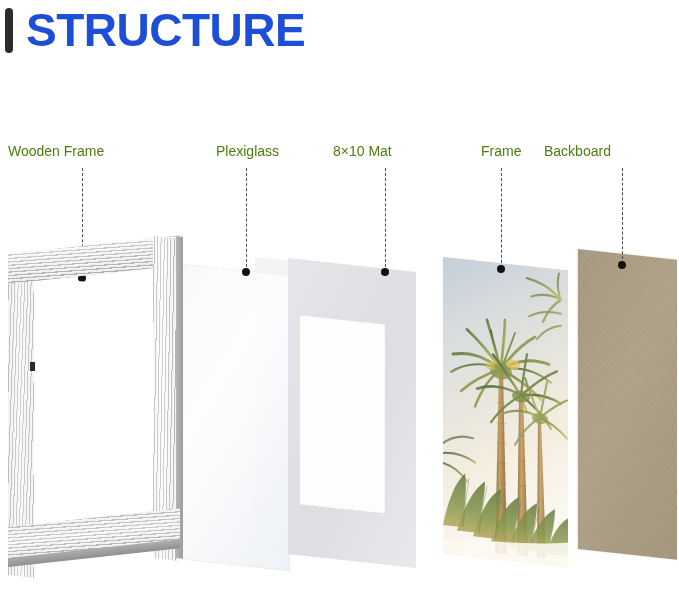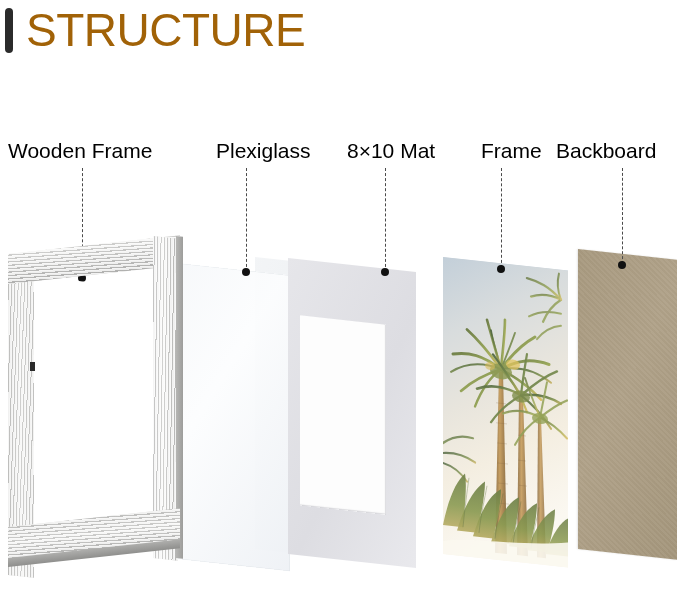--- a/index.html
+++ b/index.html
@@ -31,32 +31,32 @@
     width: 8px;
     height: 45px;
     background: #2b2b2b;
     border-radius: 4px;
   }
   #page-title {
     position: absolute;
     left: 26px;
     top: 2px;
     font-size: 46px;
-    font-weight: normal;
+    font-weight: bold;
     letter-spacing: -0.5px;
-    color: #a16207;
+    color: #1d4ed8;
     line-height: 56px;
     white-space: nowrap;
   }
 
   
   .callout-label {
     position: absolute;
-    font-size: 21px;
-    color: #000000;
+    font-size: 14px;
+    color: #4d7c0f;
     white-space: nowrap;
     top: 140px;
     line-height: 22px;
   }
   .leader {
     position: absolute;
     width: 0;
     border-left: 1px dashed #4a4a4a;
   }
   .leader-dot {
@@ -447,25 +447,25 @@
 <div id="callouts">
 
   <div class="callout-label" style="left:8px">Wooden Frame</div>
   <div class="leader" style="left:82px;  top:168px; height:110px;"></div>
   <div class="leader-dot" style="left:82px;  top:274px;"></div>
 
   <div class="callout-label" style="left:216px">Plexiglass</div>
   <div class="leader" style="left:246px; top:168px; height:104px;"></div>
   <div class="leader-dot" style="left:246px; top:268px;"></div>
 
-  <div class="callout-label" style="left:347px">8×10 Mat</div>
+  <div class="callout-label" style="left:333px">8×10 Mat</div>
   <div class="leader" style="left:385px; top:168px; height:104px;"></div>
   <div class="leader-dot" style="left:385px; top:268px;"></div>
 
   <div class="callout-label" style="left:481px">Frame</div>
   <div class="leader" style="left:501px; top:168px; height:100px;"></div>
   <div class="leader-dot" style="left:501px; top:265px;"></div>
 
-  <div class="callout-label" style="left:556px">Backboard</div>
+  <div class="callout-label" style="left:544px">Backboard</div>
   <div class="leader" style="left:622px; top:168px; height:96px;"></div>
   <div class="leader-dot" style="left:622px; top:261px;"></div>
 
 </div>
 
 </body></html>

